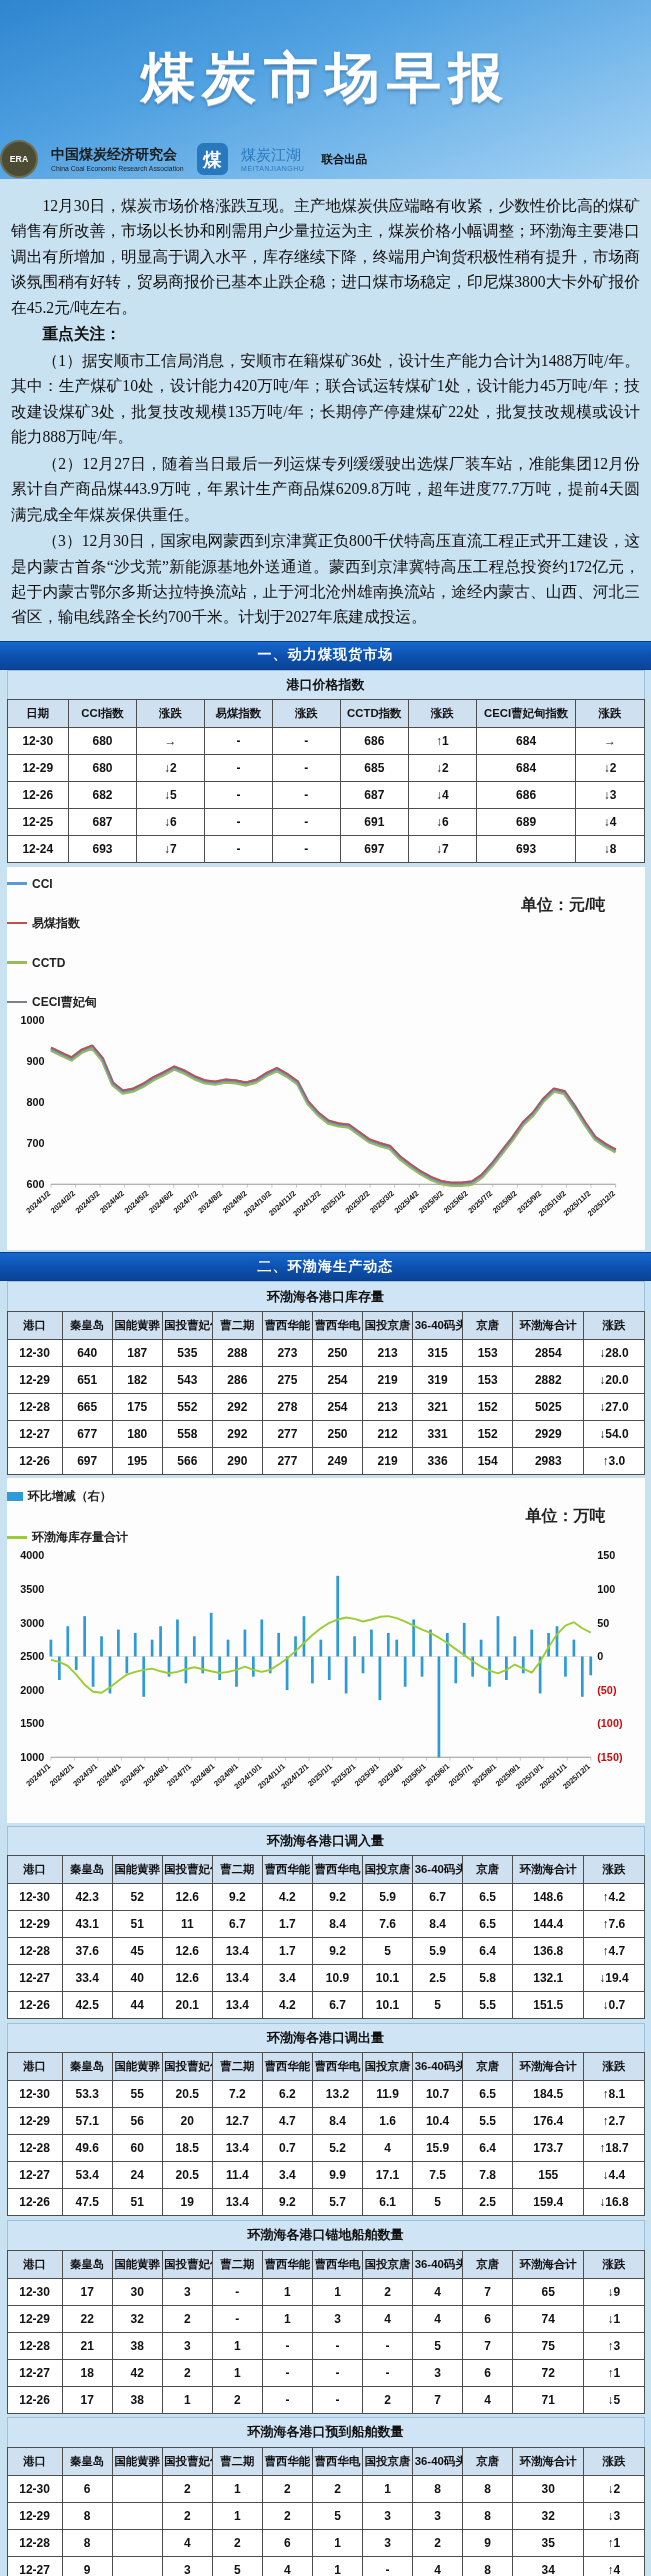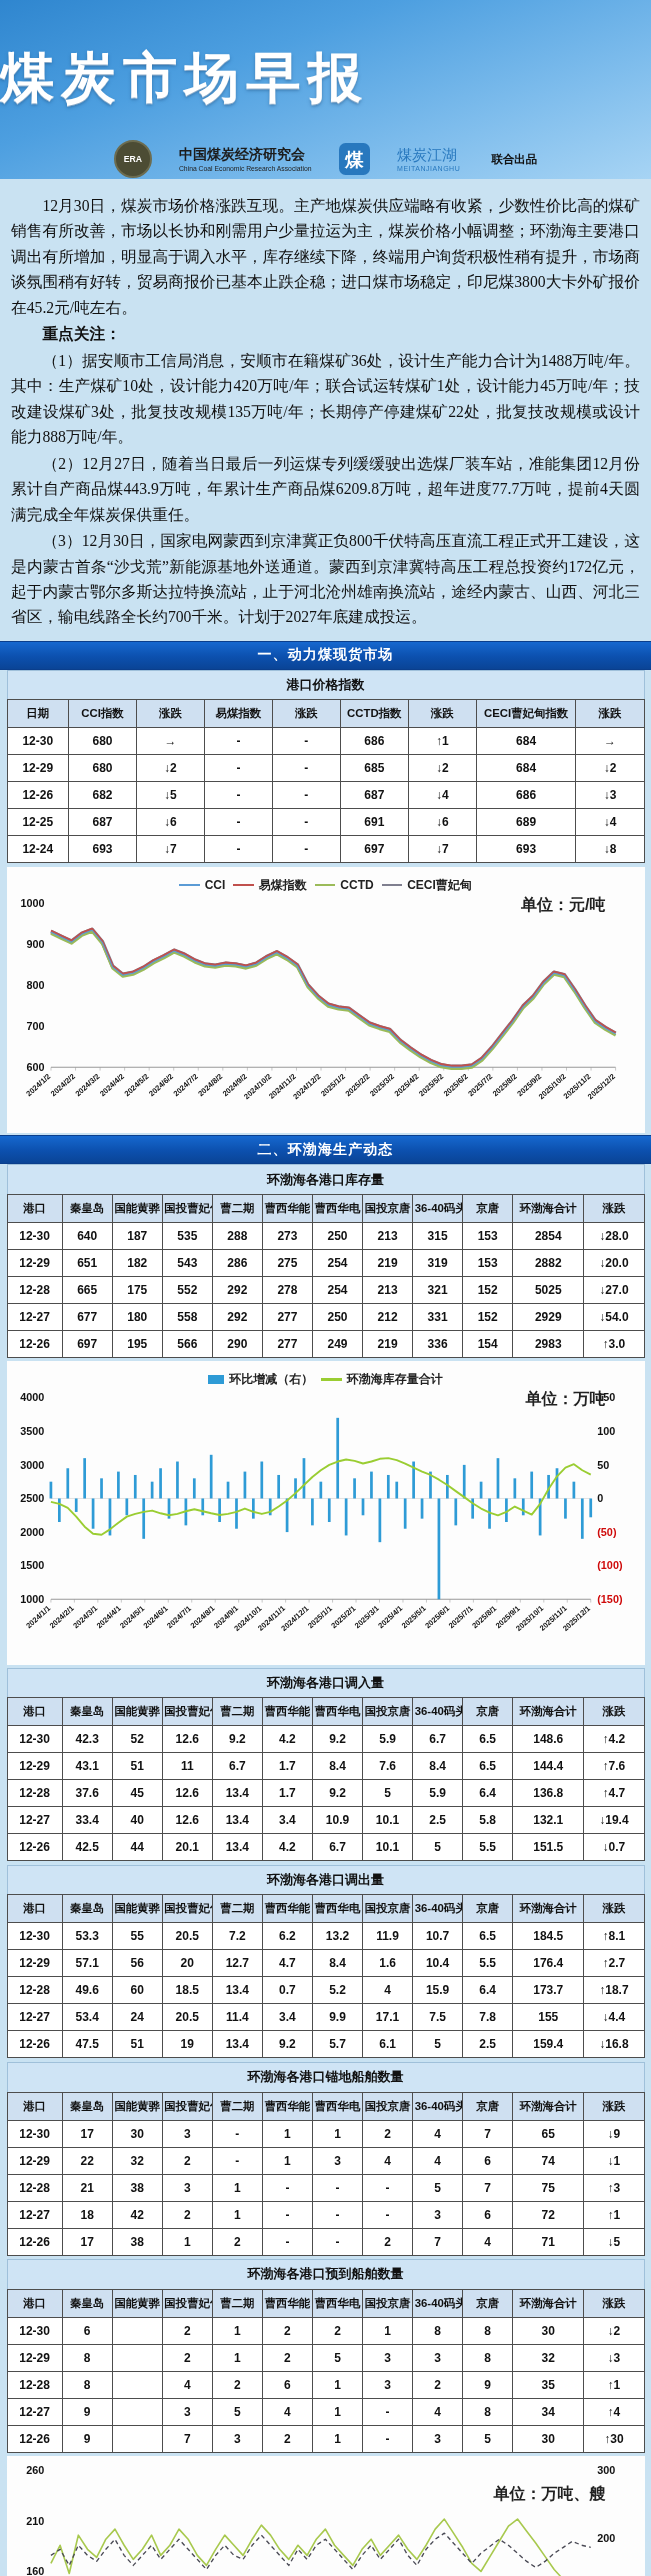--- a/index.html
+++ b/index.html
@@ -1,23 +1,23 @@
 <!DOCTYPE html>
 <html style="font-size:8.7px"><head>
 <meta charset="utf-8">
 <style>
   html,body{margin:0;padding:0;background:#c9e2f2;}
   body{width:651px;font-family:"Liberation Sans","DejaVu Sans",sans-serif;color:#111;}
   .page{width:651px;overflow:hidden;}
 
   
   .hero{height:179px;background:linear-gradient(160deg,#2f86cf 0%,#4d9fe0 35%,#7dbcec 70%,#a7d4f4 100%);position:relative;}
-  .hero-title{text-align:left;padding-top:42px;font-size:54px;font-weight:bold;color:#fff;letter-spacing:7.6px;
+  .hero-title{text-align:center;padding-top:42px;font-size:54px;font-weight:bold;color:#fff;letter-spacing:7.6px;
     text-shadow:0 2.2px 3.3px rgba(30,80,130,.55),0 0.5px 0 #dceefd;font-family:"Liberation Sans",sans-serif;}
-  .logos{display:flex;align-items:center;justify-content:center;gap:27px;margin-top:25px;}
+  .logos{display:flex;align-items:center;justify-content:flex-start;gap:13px;margin-top:25px;}
   .lg1{width:34px;height:34px;border-radius:50%;background:#4c4c34;border:2.2px solid #6c6c50;color:#fff;
     display:flex;align-items:center;justify-content:center;font-size:8.7px;font-weight:bold;}
   .org1 .cn{font-size:14px;font-weight:bold;color:#1c1c1c;font-family:"Liberation Serif","DejaVu Serif",serif;}
   .org1 .en{font-size:6.8px;color:#222;margin-top:1.1px;}
   .lg2{width:31.5px;height:31.5px;border-radius:6.5px;background:#2878be;color:#fff;display:flex;align-items:center;justify-content:center;font-size:18.5px;font-weight:bold;}
   .org2 .cn{font-size:15px;font-weight:normal;color:#2878be;font-family:"Liberation Serif","DejaVu Serif",serif;}
   .org2 .en{font-size:7px;color:#2878be;letter-spacing:0.5px;}
   .joint{font-size:11.4px;color:#111;font-weight:bold;margin-left:4.3px;}
 
   
@@ -38,21 +38,21 @@
   .tbl th,.tbl td{border:1.1px solid #4d4d4d;padding:6px 1.6px;text-align:center;font-weight:bold;font-size:12px;color:#111;overflow:hidden;white-space:nowrap;}
   .tbl th{background:#cfe0f1;font-size:11.4px;}
   .up{color:#cf0a0a;}
   .down{color:#00a33e;}
   .flat{color:#2233bb;}
   .t9 th:first-child{width:9%;} .t9 th:nth-child(8){width:15%;}
   .t12 th:first-child{width:8%;} .t12 th:nth-child(11){width:10.5%;} .t12 th:nth-child(12){width:8.8%;}
 
   
   .chartpanel{background:#fdfdfd;margin:0 6.5px 2.2px 6.5px;padding:6.5px 0 3.3px 0;position:relative;}
-  .legend{display:flex;justify-content:center;gap:8px;font-size:12px;font-weight:bold;color:#222;padding:3.3px 0 1.1px 0;}
+  .legend{display:flex;justify-content:center;gap:24px;font-size:12px;font-weight:bold;color:#222;padding:3.3px 0 1.1px 0;flex-direction:column;}
   .litem{display:flex;align-items:center;gap:4.9px;}
   .sw{display:inline-block;width:20.6px;height:2.7px;}
   .swb{width:16.3px;height:8.1px;}
   .unit{position:absolute;right:39px;top:28px;font-size:16px;font-weight:bold;color:#222;}
   .yt{font-size:20px;font-weight:bold;fill:#111;}
   .yt.neg{fill:#cf0a0a;}
   .xt{font-size:14px;font-weight:bold;fill:#111;}
   svg text.yt{font-family:"Liberation Sans",sans-serif;}
 </style>
 </head>

